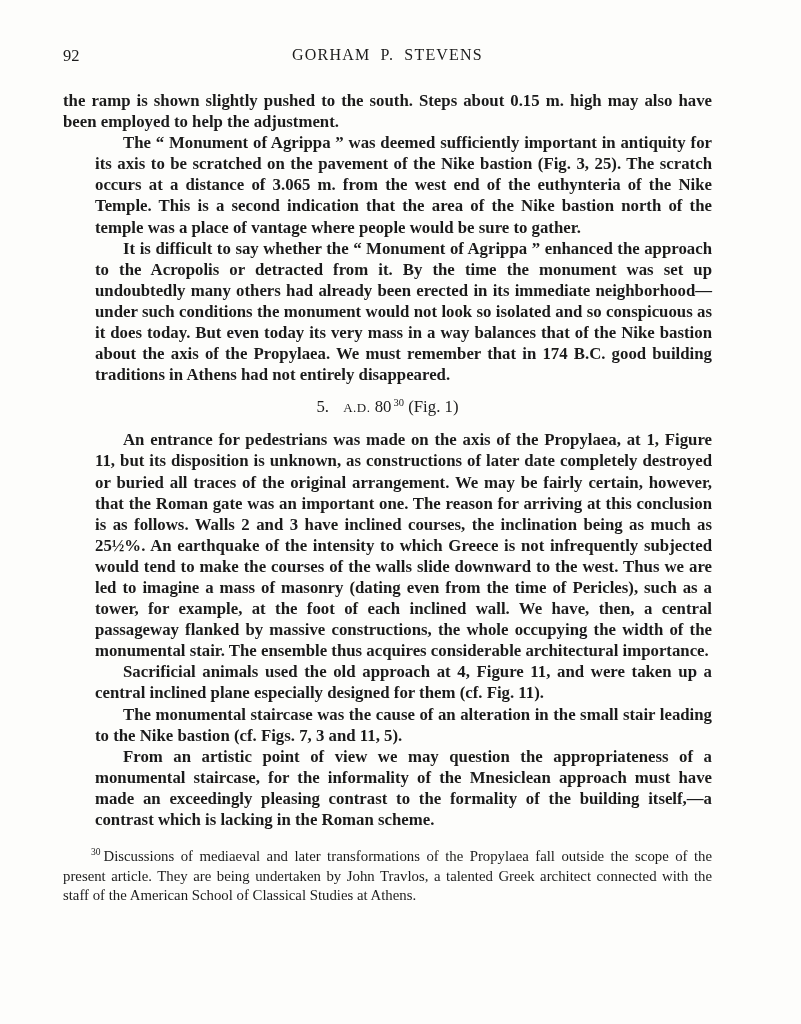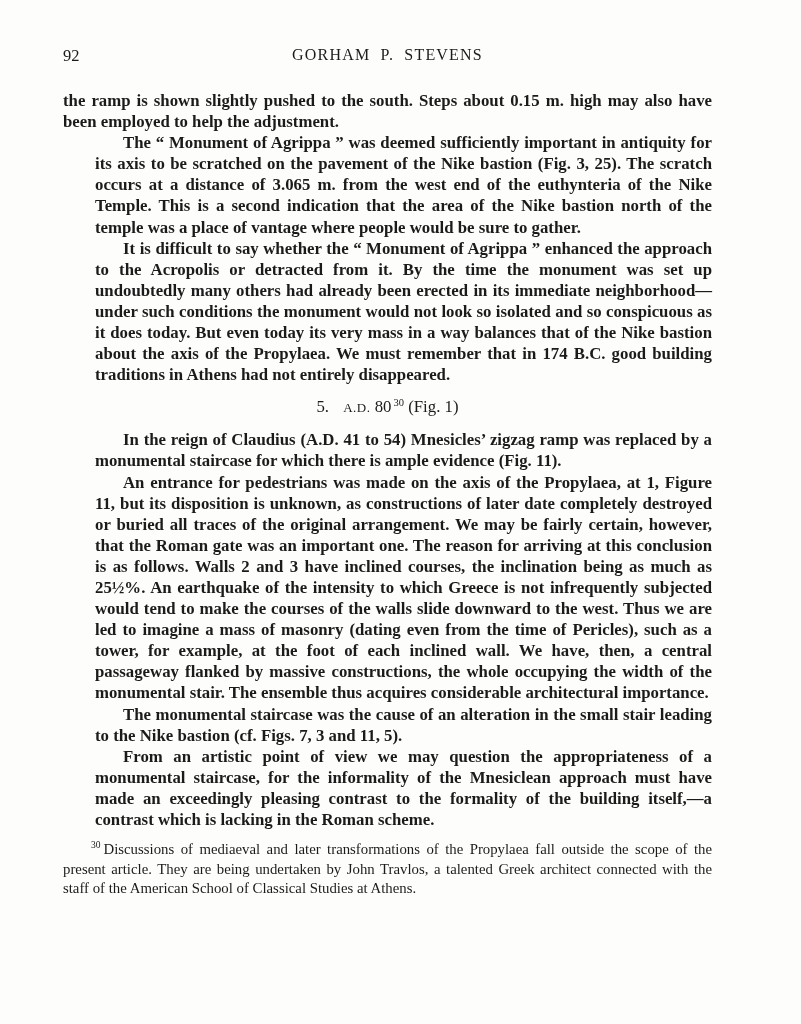--- a/index.html
+++ b/index.html
@@ -62,21 +62,21 @@
     font-size: 13px;
     letter-spacing: 0.5px;
   }
   sup.fn-ref {
     font-size: 10.5px;
     vertical-align: super;
     line-height: 0;
     margin-left: 2px;
   }
   .footnote {
-    margin-top: 10px;
+    margin-top: 17px;
     font-size: 14.8px;
     line-height: 19.6px;
     text-align: justify;
   }
   .footnote p {
     margin: 0;
     text-indent: 28px;
   }
   sup.fn-marker {
     font-size: 9.5px;
@@ -103,24 +103,24 @@
 
     <p class="indent">It is difficult to say whether the “ Monument of Agrippa ” enhanced the approach to the Acropolis or detracted from it.  By the time the monument was set up undoubtedly many others had already been erected in its immediate neighborhood—under such conditions the monument would not look so isolated and so conspicuous as it does today.  But even today its very mass in a way balances that of the Nike bastion about the axis of the Propylaea.  We must remember that in 174 B.C. good building traditions in Athens had not entirely disappeared.</p>
 
     <h2 class="section-heading">
       <span class="num">5.</span>
       <span class="era">A.D.</span>
       <span>80</span><sup class="fn-ref">30</sup>
       <span>(Fig. 1)</span>
     </h2>
 
-    <p class="indent">In the reign of Claudius (A.D. 41 to 54) Mnesicles’ zigzag ramp was replaced by a monumental staircase for which there is ample evidence (Fig. 11).</p>
 
     <p class="indent">An entrance for pedestrians was made on the axis of the Propylaea, at 1, Figure 11, but its disposition is unknown, as constructions of later date completely destroyed or buried all traces of the original arrangement.  We may be fairly certain, however, that the Roman gate was an important one.  The reason for arriving at this conclusion is as follows.  Walls 2 and 3 have inclined courses, the inclination being as much as 25½%.  An earthquake of the intensity to which Greece is not infrequently subjected would tend to make the courses of the walls slide downward to the west. Thus we are led to imagine a mass of masonry (dating even from the time of Pericles), such as a tower, for example, at the foot of each inclined wall.  We have, then, a central passageway flanked by massive constructions, the whole occupying the width of the monumental stair.  The ensemble thus acquires considerable architectural importance.</p>
 
+    <p class="indent">Sacrificial animals used the old approach at 4, Figure 11, and were taken up a central inclined plane especially designed for them (cf. Fig. 11).</p>
 
     <p class="indent">The monumental staircase was the cause of an alteration in the small stair leading to the Nike bastion (cf. Figs. 7, 3 and 11, 5).</p>
 
     <p class="indent">From an artistic point of view we may question the appropriateness of a monumental staircase, for the informality of the Mnesiclean approach must have made an exceedingly pleasing contrast to the formality of the building itself,—a contrast which is lacking in the Roman scheme.</p>
 
   </main>
 
   <footer class="footnote">
     <p><sup class="fn-marker">30</sup><span>Discussions of mediaeval and later transformations of the Propylaea fall outside the scope of the present article.  They are being undertaken by John Travlos, a talented Greek architect connected with the staff of the American School of Classical Studies at Athens.</span></p>
   </footer>

